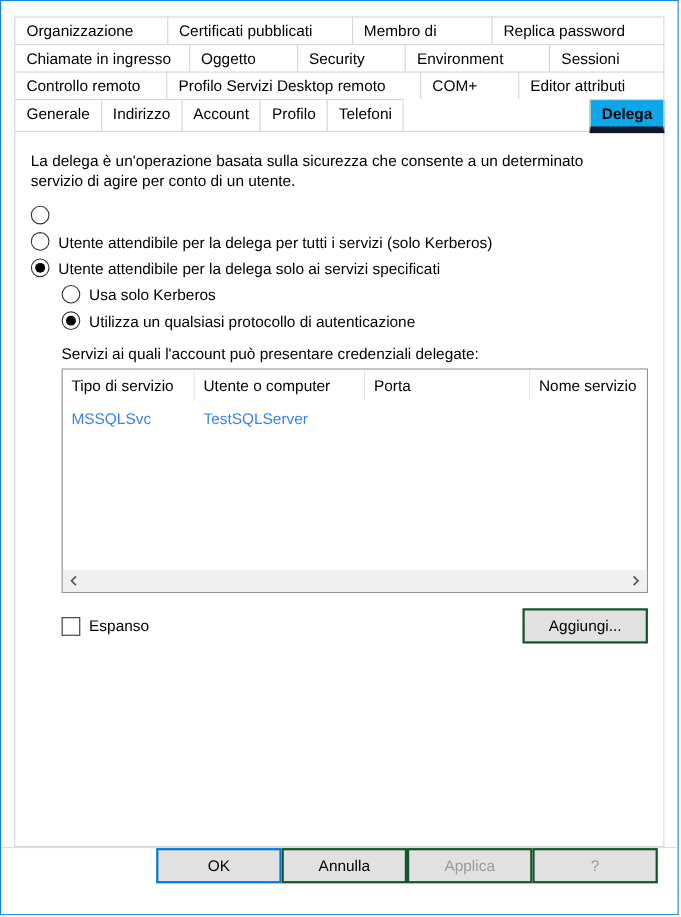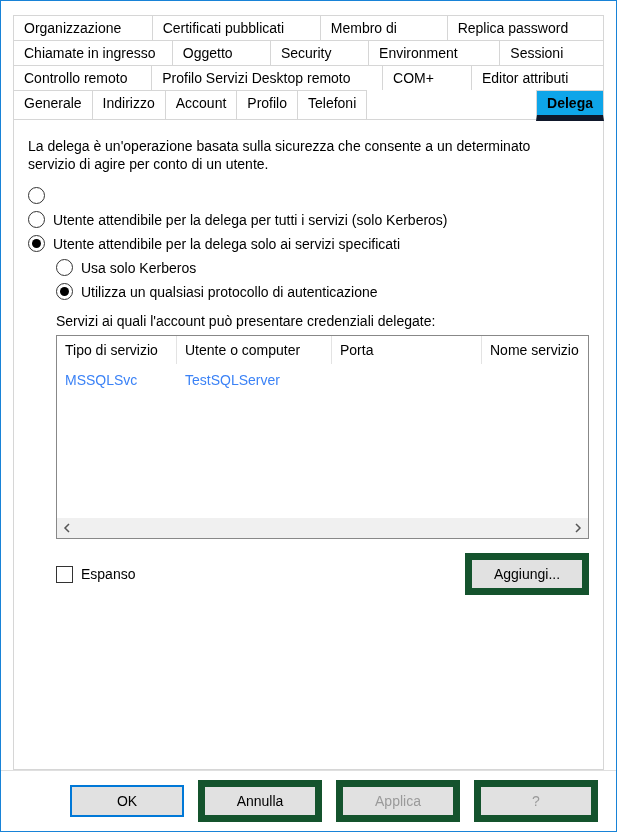--- a/index.html
+++ b/index.html
@@ -30,23 +30,23 @@
   .rows{padding:4px 0}
   .row{display:flex;height:24px;align-items:center}
   .cell{padding:0 8px;color:#3b82f6;box-sizing:border-box;overflow:hidden;white-space:nowrap}
   .hscroll{position:absolute;left:0;right:0;bottom:0;height:20px;background:#f0f0f0;display:flex;align-items:center}
   .hscroll .arrow{width:20px;height:20px;display:flex;align-items:center;justify-content:center;color:#555}
   .hscroll .track{flex:1;height:20px;background:#f0f0f0;position:relative}
   
   .belowlist{display:flex;align-items:center;margin:14px 0 0 28px}
   .chk{width:17px;height:17px;border:1px solid #333;margin-right:8px;box-sizing:border-box}
   .flex1{flex:1}
-  .btn{min-width:110px;height:28px;border:7px solid #14532d;background:#e1e1e1;display:inline-flex;align-items:center;justify-content:center;margin-left:14px;font-size:14px}
+  .btn{min-width:110px;height:28px;border:2px solid #14532d;background:#e1e1e1;display:inline-flex;align-items:center;justify-content:center;margin-left:14px;font-size:14px}
   
-  .bbar{height:60px;border-top:1px solid #dfdfdf;display:flex;align-items:center;justify-content:flex-end;padding:0 18px;gap:14px}
+  .bbar{height:60px;border-top:1px solid #dfdfdf;display:flex;justify-content:flex-end;padding:0 18px;}
   .bbar .btn{min-width:110px;height:28px;margin-left:0}
   .btn.primary{border:2px solid #0078d7;background:#e1e1e1}
   .btn.disabled{color:#9a9a9a}
 </style>
 </head>
 <body>
 
 <div class="window">
 
   <div class="client">

